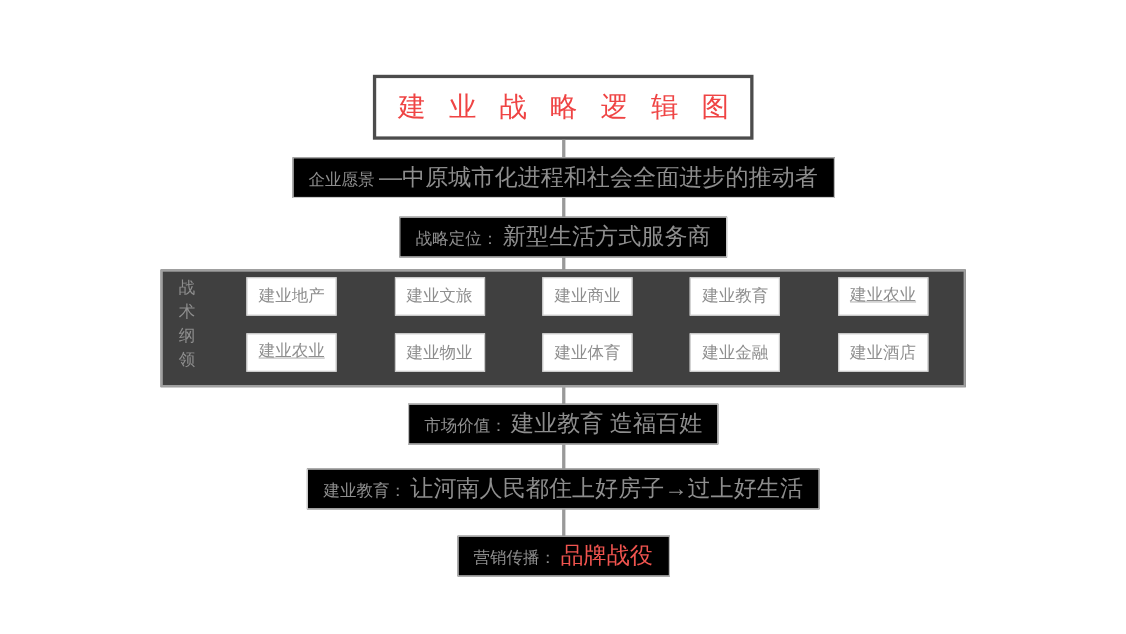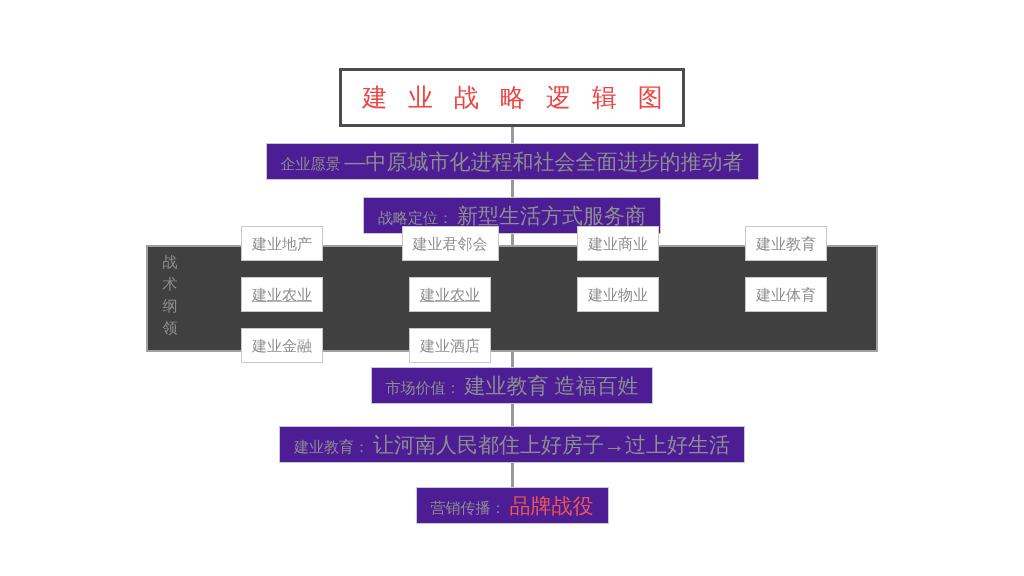--- a/index.html
+++ b/index.html
@@ -14,50 +14,50 @@
   .c1{height:16px;} .c2{height:17px;} .c3{height:11px;}
   .c4{height:15px;} .c5{height:22px;} .c6{height:24px;}
 
   .title-box{
     border:3px solid #4c4c4c;background:#fff;
     font-size:25px;line-height:25px;letter-spacing:7px;
     padding:14px 12px 14px 20px;color:#ef4444;white-space:nowrap;
   }
 
   .row-box{
-    border:1px solid #c9c9c9;background:#4c1d95;
+    border:1px solid #c9c9c9;background:#000000;
     display:flex;align-items:baseline;white-space:nowrap;
     padding:7px 14px;
   }
   .lbl{font-size:15px;line-height:15px;color:#8e8e8e;margin-right:4px;}
   .val{font-size:21px;line-height:21px;color:#8e8e8e;}
   .val.red{color:#f0544f;}
 
   .tactics{
     box-sizing:border-box;width:732px;height:107px;
     border:2px solid #a0a0a0;background:#404040;
     display:flex;align-items:center;
     padding:0 14px 8px 14px;
   }
   .tactics-label{
     width:16px;font-size:15px;line-height:22px;
     word-break:break-all;text-align:center;color:#8e8e8e;
     margin-right:28px;flex:0 0 auto;
   }
   .tactics-grid{
     flex:1 1 auto;display:grid;
-    grid-template-columns:repeat(4,1fr);
+    grid-template-columns:repeat(5,1fr);
     row-gap:11px;justify-items:center;align-items:center;gap:16px;
   }
   .cell{
     border:1px solid #c9c9c9;background:#fff;
     font-size:15px;line-height:15px;color:#8e8e8e;
     padding:9px 10px;white-space:nowrap;
   }
-  .cell.u{text-decoration:underline;text-decoration-color:#b5b5b5;}
+  .cell.u{text-decoration:underline;text-decoration-color:#b5b5b5;font-family:Liberation Serif, serif;}
 </style>
 </head>
 <body>
 
 <div class="diagram">
 
   <div class="title-box">
     <span>建 业 战 略 逻 辑 图</span>
   </div>
 
@@ -74,21 +74,21 @@
     <span class="lbl">战略定位：</span>
     <span class="val">新型生活方式服务商</span>
   </div>
 
   <div class="connector c3"></div>
 
   <div class="tactics">
     <div class="tactics-label">战术纲领</div>
     <div class="tactics-grid">
       <div class="cell">建业地产</div>
-      <div class="cell">建业君邻会</div>
+      <div class="cell">建业文旅</div>
       <div class="cell">建业商业</div>
       <div class="cell">建业教育</div>
       <div class="cell u">建业农业</div>
       <div class="cell u">建业农业</div>
       <div class="cell">建业物业</div>
       <div class="cell">建业体育</div>
       <div class="cell">建业金融</div>
       <div class="cell">建业酒店</div>
     </div>
   </div>

